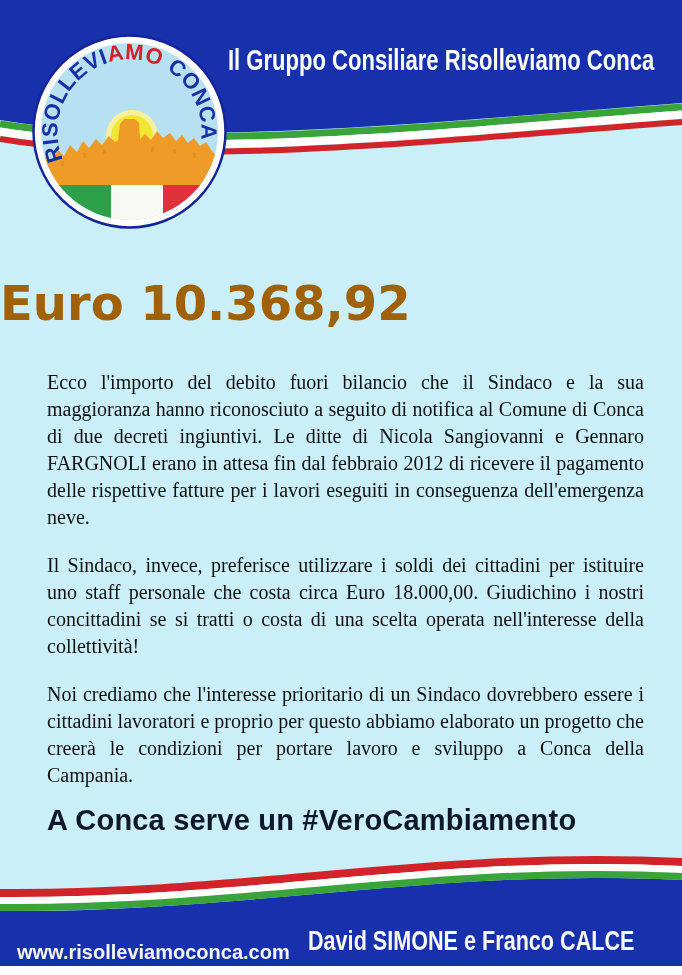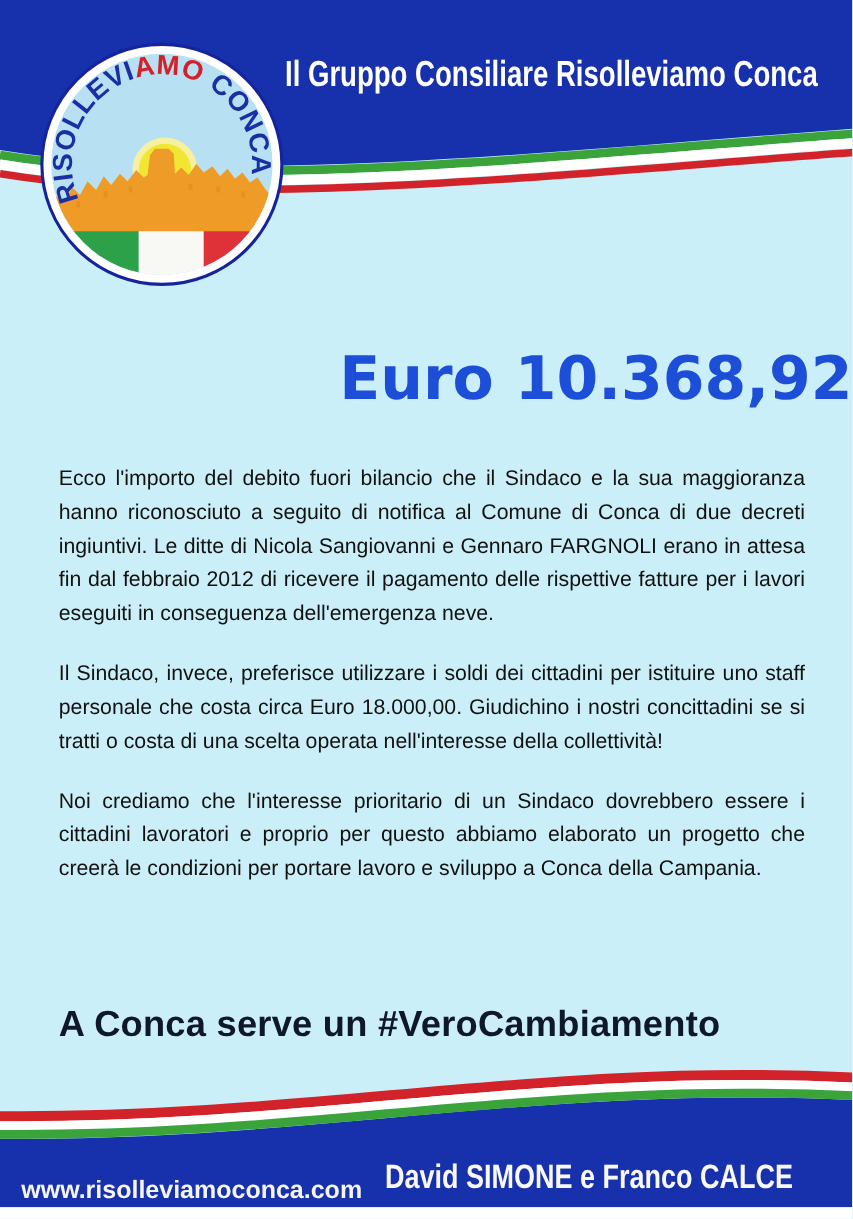--- a/index.html
+++ b/index.html
@@ -15,27 +15,27 @@
   .footer-band{position:absolute;bottom:0;left:0;z-index:1;}
   .header-title{
     position:absolute;top:44px;left:228px;z-index:3;
     color:#ffffff;font-size:29px;font-weight:bold;white-space:nowrap;
     transform:scaleX(0.76);transform-origin:left center;
     letter-spacing:0px;
   }
   .logo{position:absolute;top:33px;left:31px;z-index:4;}
   .headline{
     position:absolute;top:278px;left:0;width:682px;z-index:2;
-    text-align:right;color:#1d4ed8;
+    text-align:left;color:#a16207;
     font-family:"DejaVu Sans",sans-serif;font-weight:bold;font-size:48px;
     line-height:1.05;
   }
   .body-text{
     position:absolute;top:369px;left:47px;width:597px;z-index:2;
-    font-family:Liberation Sans, sans-serif;font-size:17px;line-height:27px;
+    font-family:Liberation Serif, serif;font-size:20px;line-height:27px;
     color:#111111;text-align:justify;
   }
   .body-text p{margin:0 0 21px 0;}
   .body-text p:nth-child(4){margin-top:-21px;}
   .cta{
     position:absolute;top:804px;left:47px;width:600px;z-index:2;
     color:#0f172a;font-size:29px;font-weight:bold;letter-spacing:0.2px;
     white-space:nowrap;
   }
   .website{

